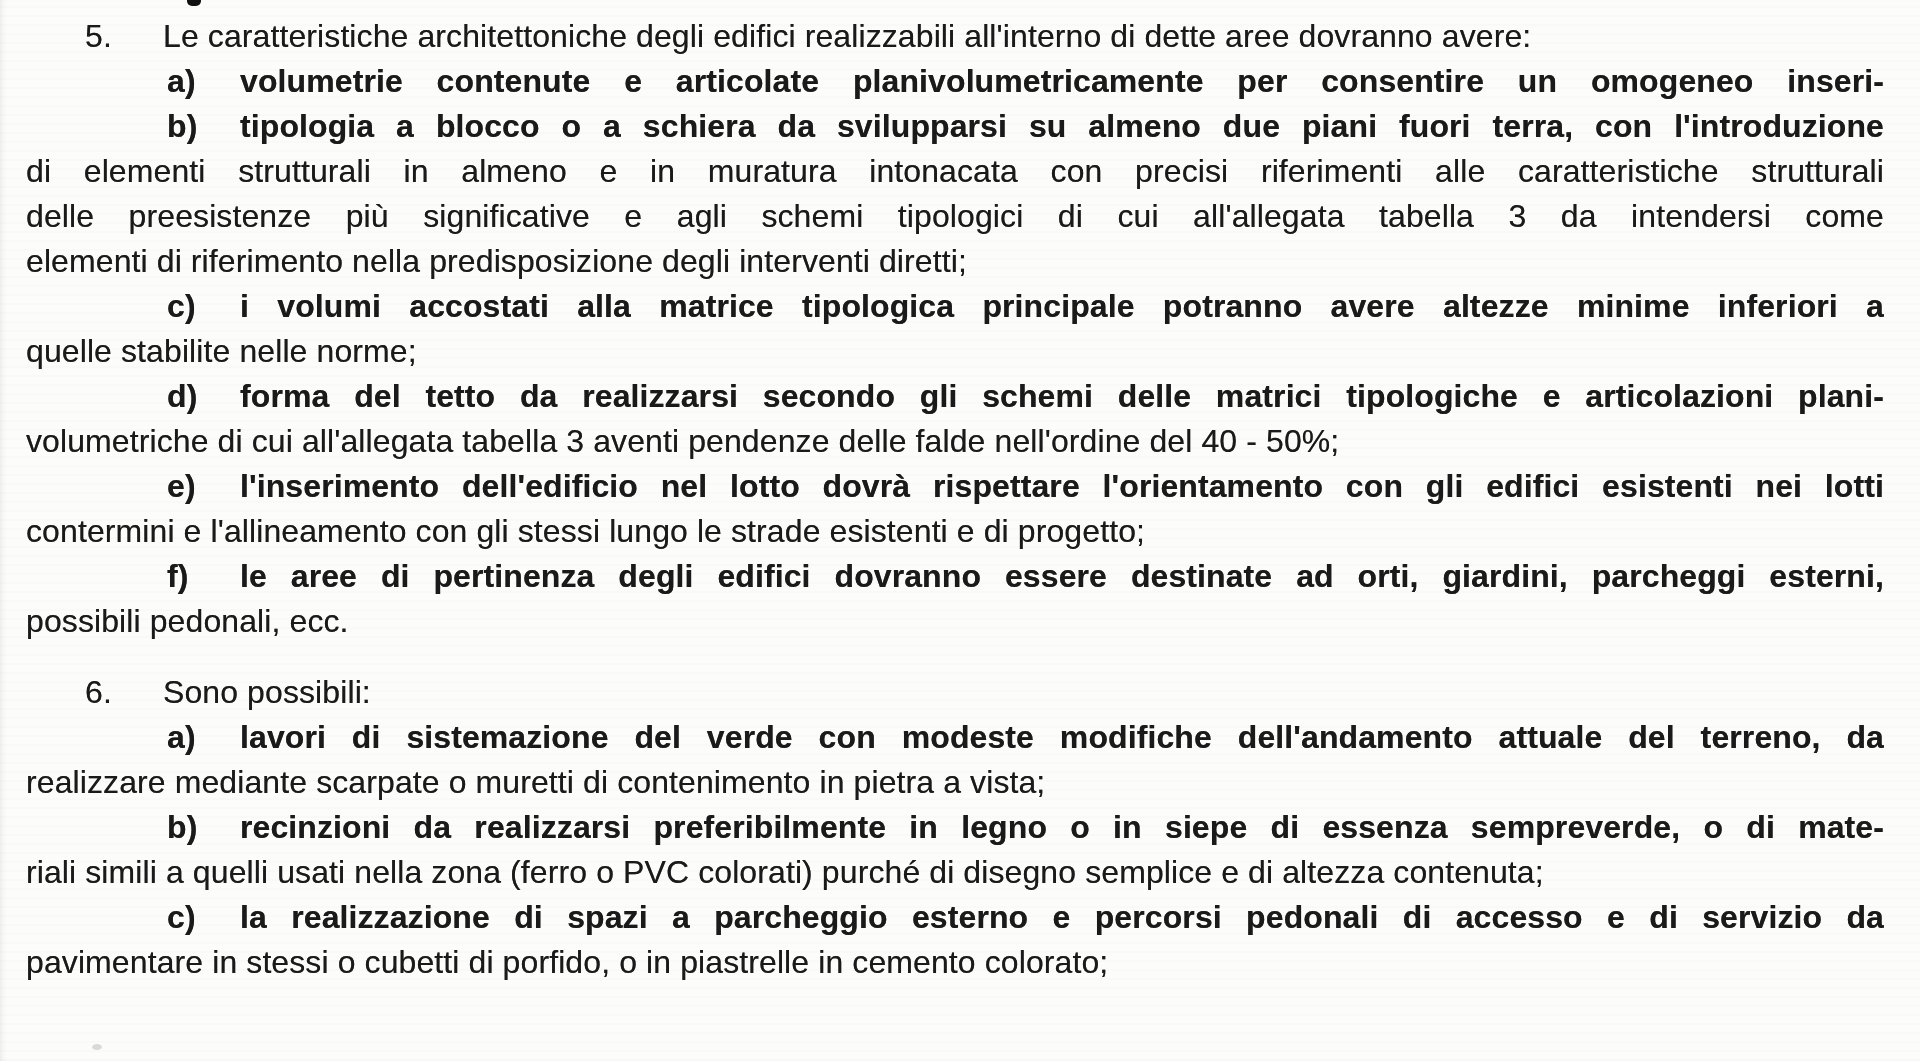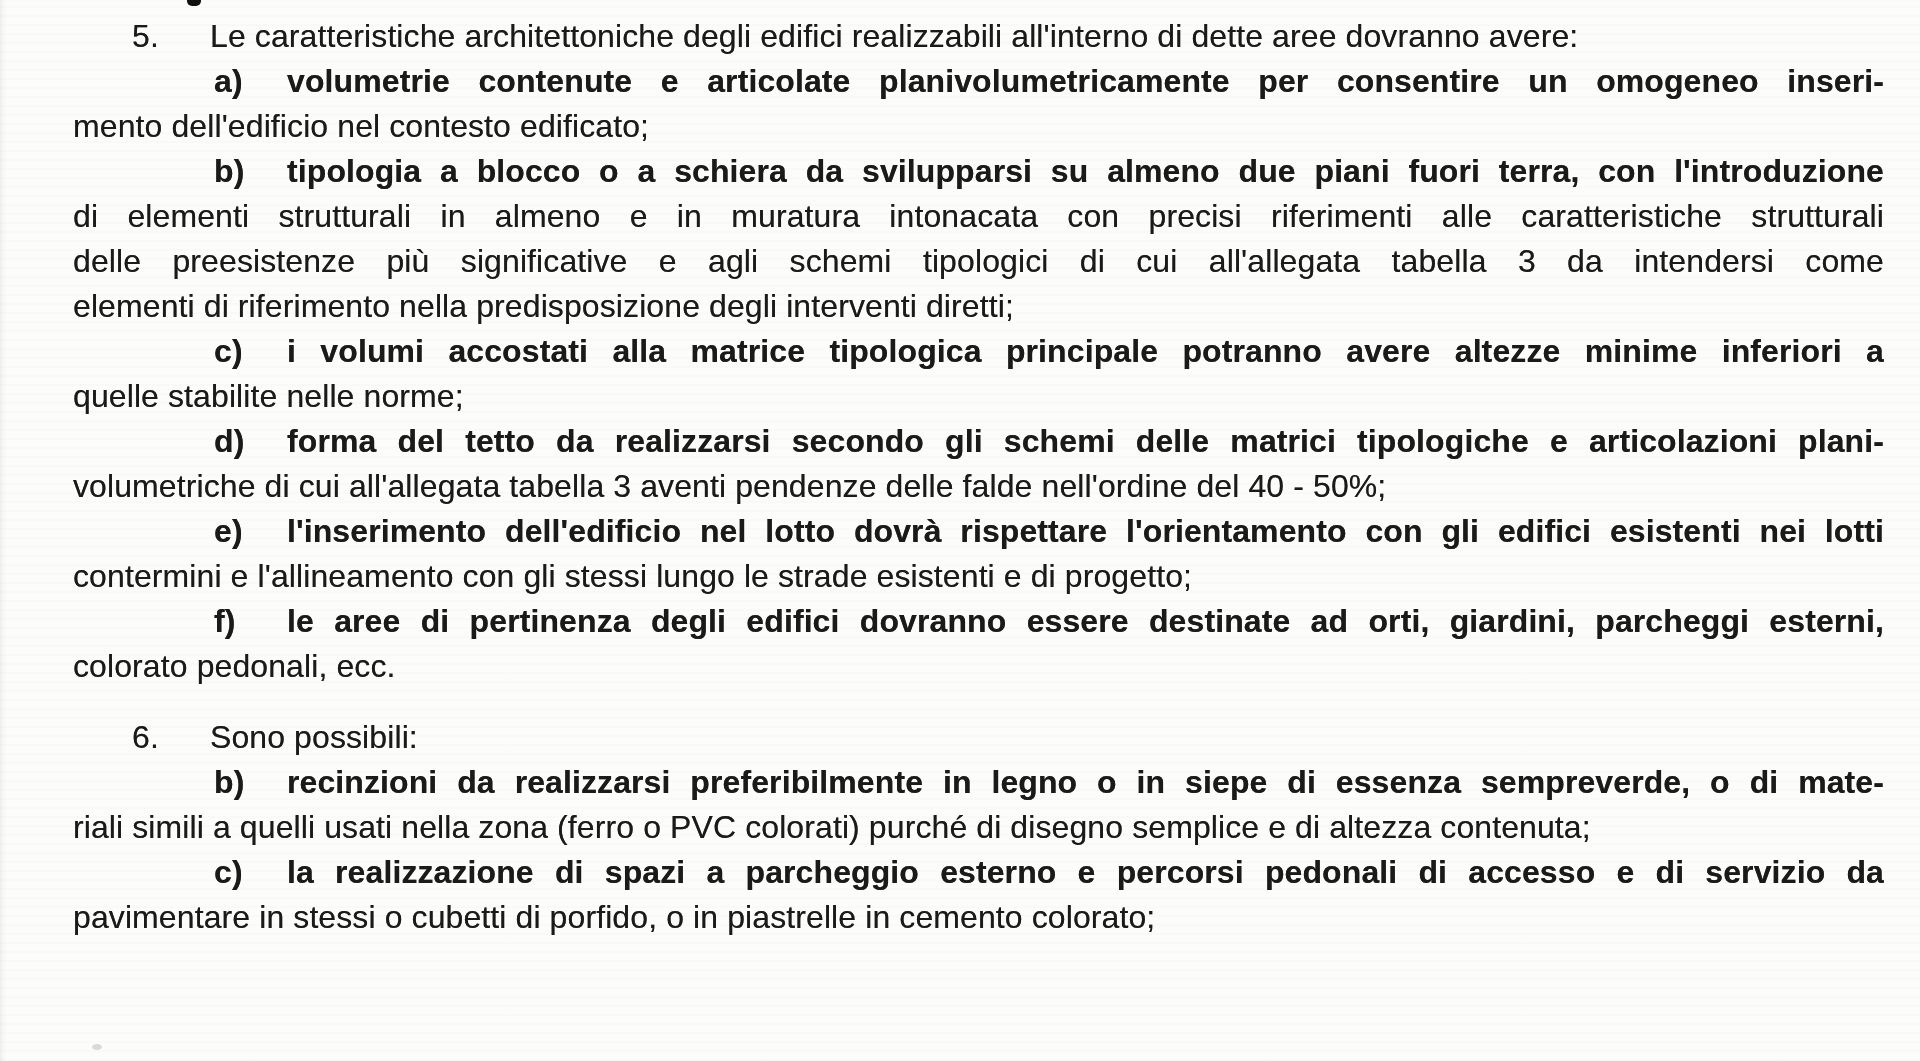--- a/index.html
+++ b/index.html
@@ -42,21 +42,20 @@
   }
   .para {
     margin: 0;
     padding: 0;
   }
   .para.gap-before {
     margin-top: 26px;
   }
   .line {
     display: block;
-    margin-left: 47px;
   }
   .line.just {
     text-align: justify;
     text-align-last: justify;
   }
   .para.section > .line.first { padding-left: 59px; }
   .para.item    > .line.first { padding-left: 141px; font-weight: bold; }
   .plabel {
     display: inline-block;
   }
@@ -87,21 +86,20 @@
 <body>
 
 <div class="page">
   <div class="artifact artifact-top"></div>
   <div class="textblock">
       <p class="para section">
         <span class="line first"><span class="plabel">5.</span>Le caratteristiche architettoniche degli edifici realizzabili all'interno di dette aree dovranno avere:</span>
       </p>
       <p class="para item">
         <span class="line first just"><span class="plabel">a)</span>volumetrie contenute e articolate planivolumetricamente per consentire un omogeneo inseri-</span>
-        <span class="line">mento dell'edificio nel contesto edificato;</span>
       </p>
       <p class="para item">
         <span class="line first just"><span class="plabel">b)</span>tipologia a blocco o a schiera da svilupparsi su almeno due piani fuori terra, con l'introduzione</span>
         <span class="line just">di elementi strutturali in almeno e in muratura intonacata con precisi riferimenti alle caratteristiche strutturali</span>
         <span class="line just">delle preesistenze più significative e agli schemi tipologici di cui all'allegata tabella 3 da intendersi come</span>
         <span class="line">elementi di riferimento nella predisposizione degli interventi diretti;</span>
       </p>
       <p class="para item">
         <span class="line first just"><span class="plabel">c)</span>i volumi accostati alla matrice tipologica principale potranno avere altezze minime inferiori a</span>
         <span class="line">quelle stabilite nelle norme;</span>
@@ -109,24 +107,28 @@
       <p class="para item">
         <span class="line first just"><span class="plabel">d)</span>forma del tetto da realizzarsi secondo gli schemi delle matrici tipologiche e articolazioni plani-</span>
         <span class="line">volumetriche di cui all'allegata tabella 3 aventi pendenze delle falde nell'ordine del 40 - 50%;</span>
       </p>
       <p class="para item">
         <span class="line first just"><span class="plabel">e)</span>l'inserimento dell'edificio nel lotto dovrà rispettare l'orientamento con gli edifici esistenti nei lotti</span>
         <span class="line">contermini e l'allineamento con gli stessi lungo le strade esistenti e di progetto;</span>
       </p>
       <p class="para item">
         <span class="line first just"><span class="plabel">f)</span>le aree di pertinenza degli edifici dovranno essere destinate ad orti, giardini, parcheggi esterni,</span>
-        <span class="line">colorato pedonali, ecc.</span>
+        <span class="line">possibili pedonali, ecc.</span>
       </p>
       <p class="para section gap-before">
         <span class="line first"><span class="plabel">6.</span>Sono possibili:</span>
+      </p>
+      <p class="para item">
+        <span class="line first just"><span class="plabel">a)</span>lavori di sistemazione del verde con modeste modifiche dell'andamento attuale del terreno, da</span>
+        <span class="line">realizzare mediante scarpate o muretti di contenimento in pietra a vista;</span>
       </p>
       <p class="para item">
         <span class="line first just"><span class="plabel">b)</span>recinzioni da realizzarsi preferibilmente in legno o in siepe di essenza sempreverde, o di mate-</span>
         <span class="line">riali simili a quelli usati nella zona (ferro o PVC colorati) purché di disegno semplice e di altezza contenuta;</span>
       </p>
       <p class="para item">
         <span class="line first just"><span class="plabel">c)</span>la realizzazione di spazi a parcheggio esterno e percorsi pedonali di accesso e di servizio da</span>
         <span class="line">pavimentare in stessi o cubetti di porfido, o in piastrelle in cemento colorato;</span>
       </p>
     </div>

